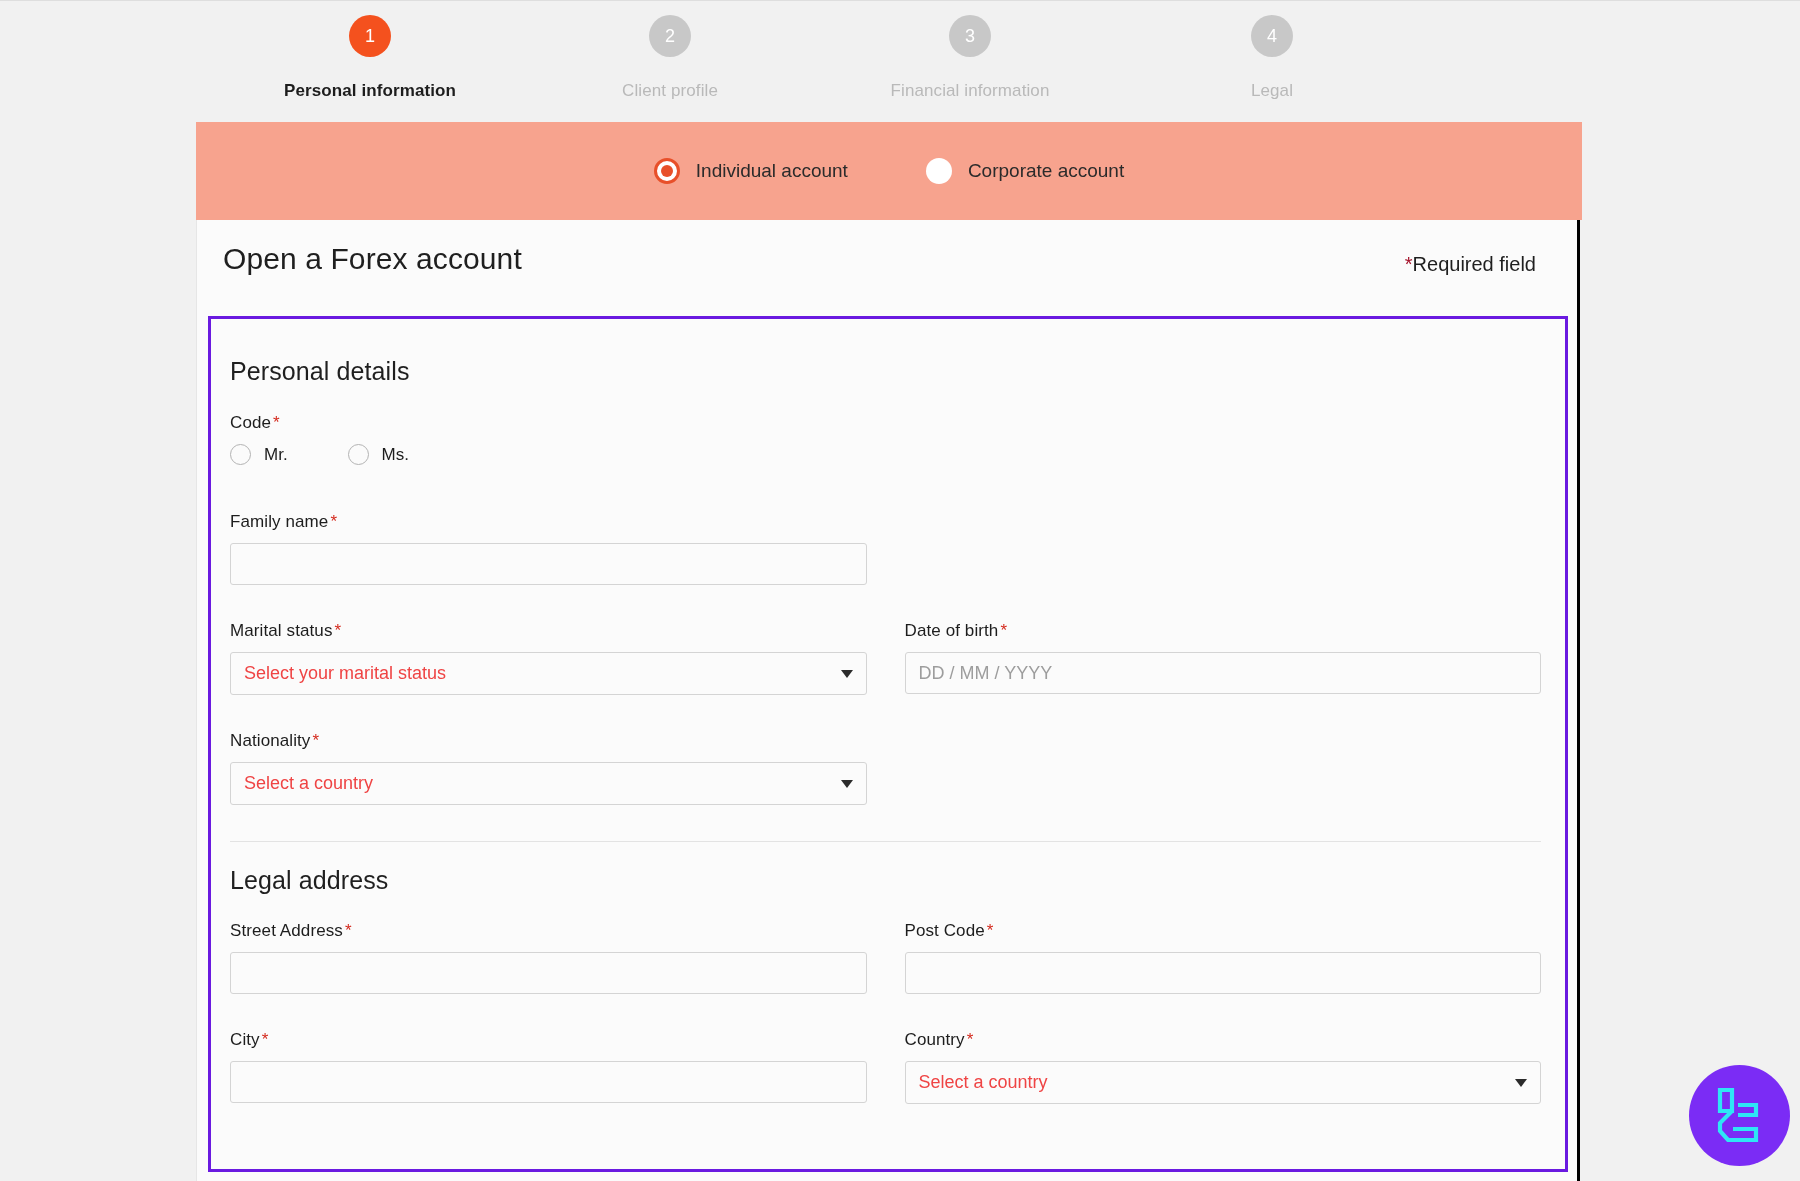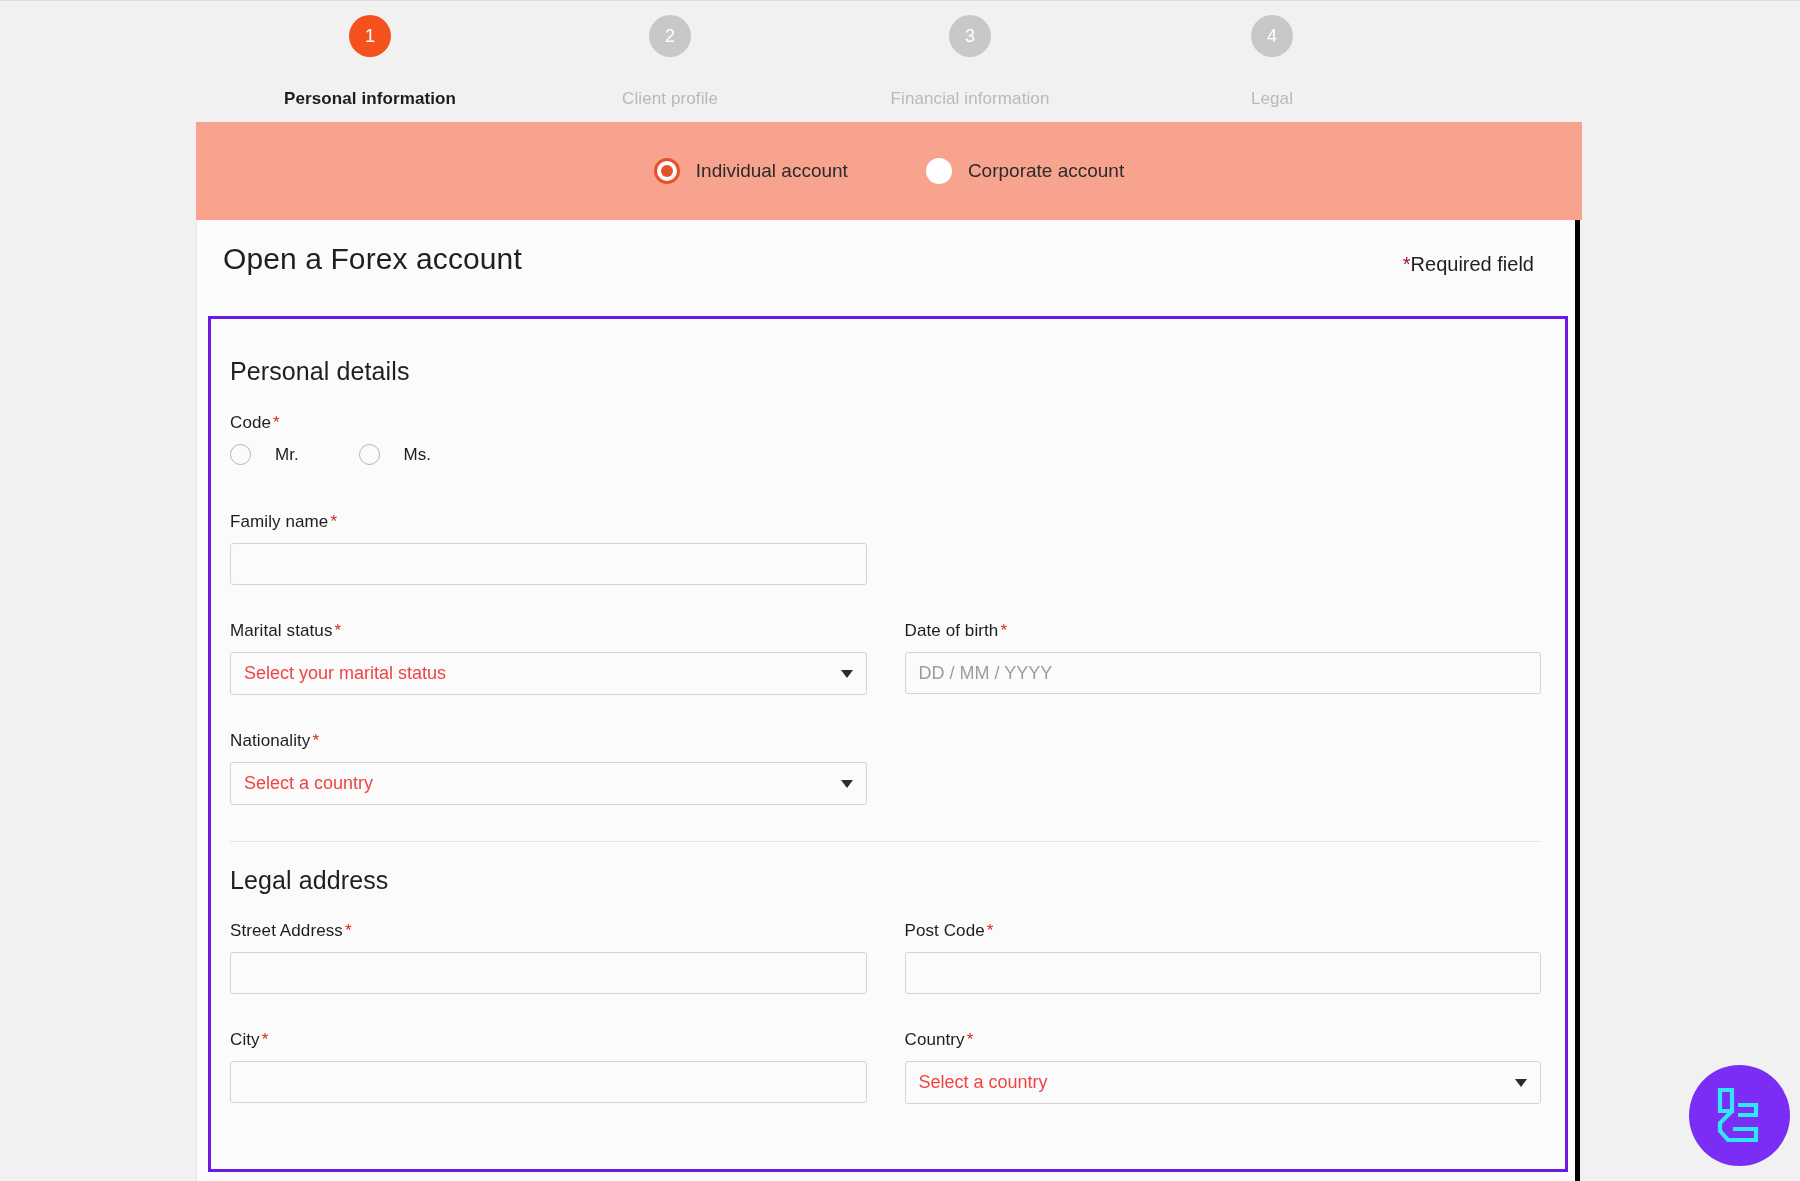--- a/index.html
+++ b/index.html
@@ -50,39 +50,39 @@
     color: #ffffff;
     font-size: 18px;
     line-height: 42px;
     text-align: center;
     font-weight: 400;
     background: #c8c8c8;
   }
   .step.active .step-circle { background: #f4511e; }
 
   .step-label {
-    margin-top: 32px;
+    margin-top: 24px;
     font-size: 17px;
     color: #b9b9b9;
     letter-spacing: .1px;
   }
   .step.active .step-label {
     color: #1d1d1d;
     font-weight: 700;
   }
 
   
   .card {
     position: absolute;
     left: 196px;
     top: 122px;
     width: 1384px;
     background: #fbfbfb;
     border-left: 1px solid #e6e6e6;
-    border-right: 5px solid #000000;
+    border-right: 3px solid #000000;
     height: 1059px;
   }
 
   .account-banner {
     height: 98px;
     background: #f7a38e;
     display: flex;
     align-items: center;
     justify-content: center;
     gap: 78px;
@@ -179,21 +179,21 @@
   .radio-row {
     display: flex;
     align-items: center;
     gap: 60px;
     margin-bottom: 47px;
     margin-top: 3px;
   }
   .radio-item {
     display: flex;
     align-items: center;
-    gap: 24px;
+    gap: 13px;
     font-size: 17px;
     color: #1d1d1d;
     cursor: pointer;
     justify-content: space-between;
   }
   .radio-hollow {
     width: 21px; height: 21px;
     border-radius: 50%;
     border: 1.6px solid #b3b3b3;
     background: #fbfbfb;

